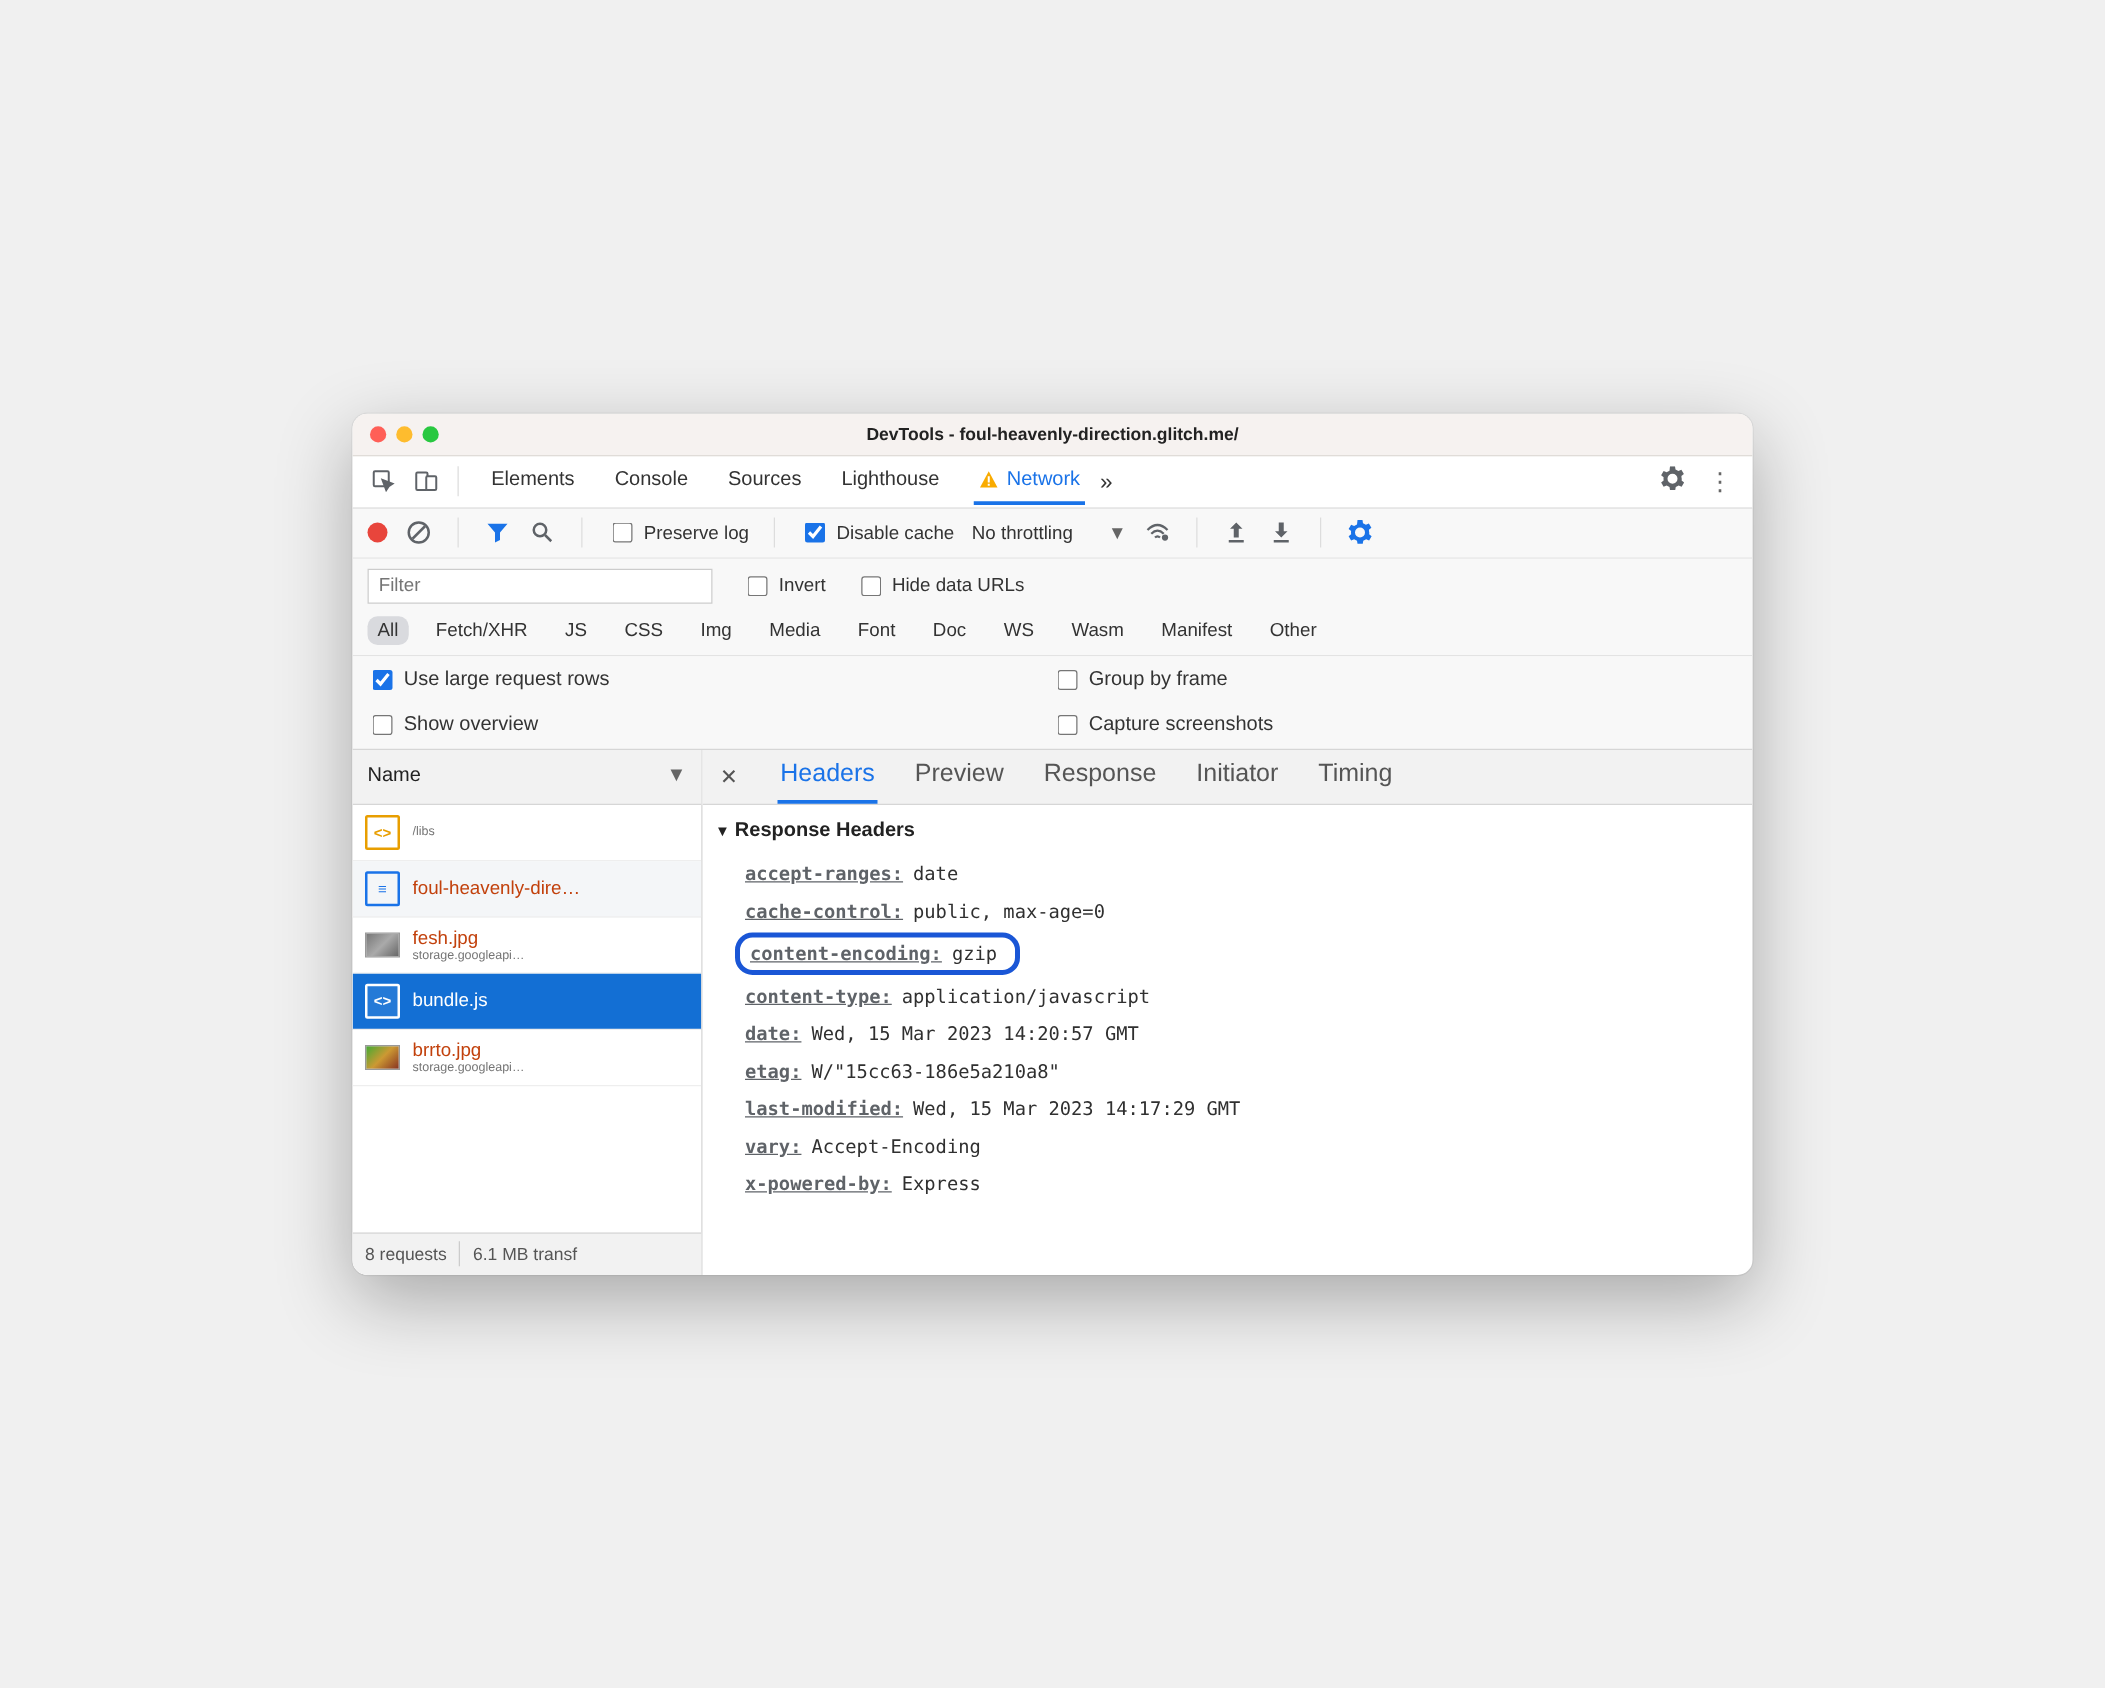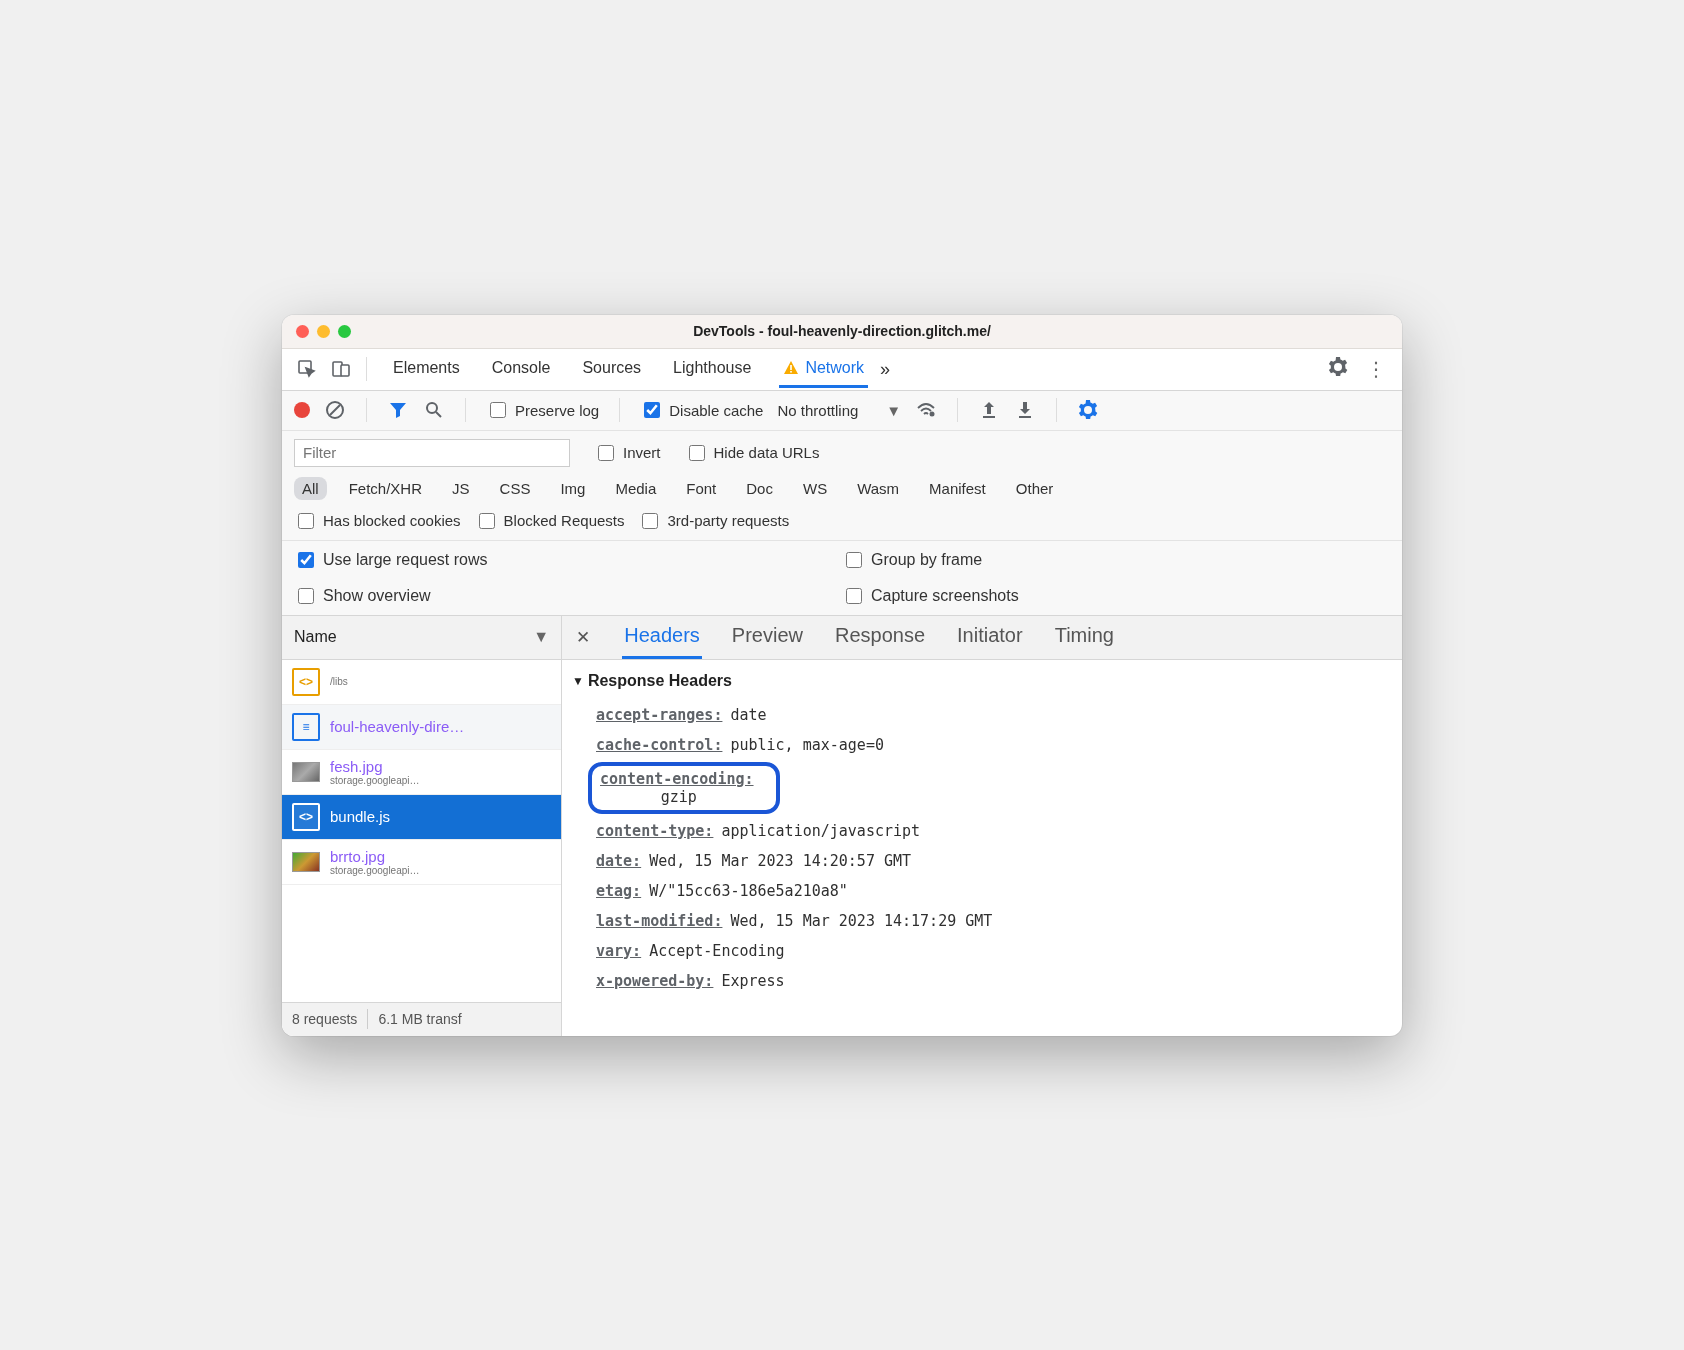--- a/index.html
+++ b/index.html
@@ -41,21 +41,21 @@
 
   .optsbar { border-bottom: 1px solid #d6d6d6; padding: 8px 12px; display: grid; grid-template-columns: 1fr 1fr; row-gap: 14px; background:#f8f8f8;}
   .optsbar .cb-wrap { font-size: 16px; }
 
   .content { display: flex; height: 420px; }
   .left { width: 280px; border-right: 1px solid #d6d6d6; display: flex; flex-direction: column; background: #fff;}
   .namehdr { height: 44px; border-bottom: 1px solid #d6d6d6; display: flex; align-items: center; padding: 0 12px; justify-content: space-between; font-size: 16px; color: #222; background:#f2f2f2;}
   .reqlist { flex: 1; overflow: hidden; }
   .req { display: flex; align-items: center; gap: 10px; padding: 8px 10px; border-bottom: 1px solid #eee; cursor: pointer; }
   .req .txt { display: flex; flex-direction: column; overflow: hidden; }
-  .req .name { font-size: 15px; color: #8b5cf6; white-space: nowrap; overflow: hidden; text-overflow: ellipsis; }
+  .req .name { font-size: 15px; color: #c2410c; white-space: nowrap; overflow: hidden; text-overflow: ellipsis; }
   .req .sub { font-size: 10px; color: #747474; white-space: nowrap; overflow: hidden; text-overflow: ellipsis; }
   .req.selected { background: #136fd4; }
   .req.selected .name, .req.selected .sub { color: #fff; }
   .req.alt { background: #f4f6f8; }
   .fileicon { width: 28px; height: 28px; flex-shrink: 0; border: 2px solid; border-radius: 2px; display: flex; align-items: center; justify-content: center; font-size: 12px; font-weight: bold;}
   .fileicon.js { border-color: #e89e00; color: #e89e00; }
   .fileicon.doc { border-color: #1a73e8; color: #1a73e8; }
   .fileicon.sel { border-color: #fff; color:#fff; background: rgba(255,255,255,0.08); }
   .imgthumb { width: 28px; height: 20px; flex-shrink: 0; background: linear-gradient(135deg,#777,#aaa,#666); border: 1px solid #999; }
   .imgthumb.food { background: linear-gradient(135deg,#4a3,#c93,#832); }
@@ -66,21 +66,21 @@
   .detail-tabs { height: 44px; border-bottom: 1px solid #d6d6d6; display: flex; align-items: center; gap: 28px; padding: 0 10px; background:#f2f2f2;}
   .detail-tabs .close { font-size: 17px; color: #555; cursor: pointer; padding: 0 4px; }
   .dtab { font-size: 20px; color: #555; padding: 9px 2px; cursor: pointer; border-bottom: 3px solid transparent; }
   .dtab.active { color: #1a73e8; border-bottom-color: #1a73e8; }
   .headers { flex: 1; padding: 8px 10px; overflow: auto; font-family: ui-monospace, SFMono-Regular, Menlo, monospace; font-size: 15px; }
   .section-title { display: flex; align-items: center; gap: 4px; font-family: -apple-system, sans-serif; font-weight: 700; font-size: 16px; color: #222; margin: 4px 0 10px; }
   .tri { font-size: 12px; }
   .hdrline { padding: 6px 0 6px 24px; display: flex; }
   .hdrkey { color: #5f6368; font-weight: 600; margin-right: 8px; text-decoration: underline; }
   .hdrval { color: #303030; font-family: ui-monospace, Menlo, monospace; }
-  .highlight { display: inline-flex; align-items: center; border: 4px solid #1a56d6; border-radius: 14px; padding: 4px 14px 4px 4px; margin-left: 16px; margin-top: 2px; margin-bottom: 2px; flex-direction: column;}
+  .highlight { display: inline-flex; align-items: center; border: 4px solid #1a56d6; border-radius: 14px; padding: 4px 14px 4px 4px; margin-left: 16px; margin-top: 2px; margin-bottom: 2px;}
   .highlight .hdrkey { margin-left: 4px; }
 </style>
 </head>
 <body>
 
 <div class="window">
 
   <div class="titlebar">
     <div class="traffic">
       <div class="dot red"></div>
@@ -212,34 +212,20 @@
       <span class="ftype">CSS</span>
       <span class="ftype">Img</span>
       <span class="ftype">Media</span>
       <span class="ftype">Font</span>
       <span class="ftype">Doc</span>
       <span class="ftype">WS</span>
       <span class="ftype">Wasm</span>
       <span class="ftype">Manifest</span>
       <span class="ftype">Other</span>
     </div>
-    <div class="row2">
-      <label class="cb-wrap">
-          <input type="checkbox" style="">
-          <span>Has blocked cookies</span>
-        </label>
-      <label class="cb-wrap">
-          <input type="checkbox" style="">
-          <span>Blocked Requests</span>
-        </label>
-      <label class="cb-wrap">
-          <input type="checkbox" style="">
-          <span>3rd-party requests</span>
-        </label>
-    </div>
   </div>
 
   <div class="optsbar">
     <label class="cb-wrap">
         <input type="checkbox" checked="" style="">
         <span>Use large request rows</span>
       </label>
     <label class="cb-wrap">
         <input type="checkbox" style="">
         <span>Group by frame</span>

